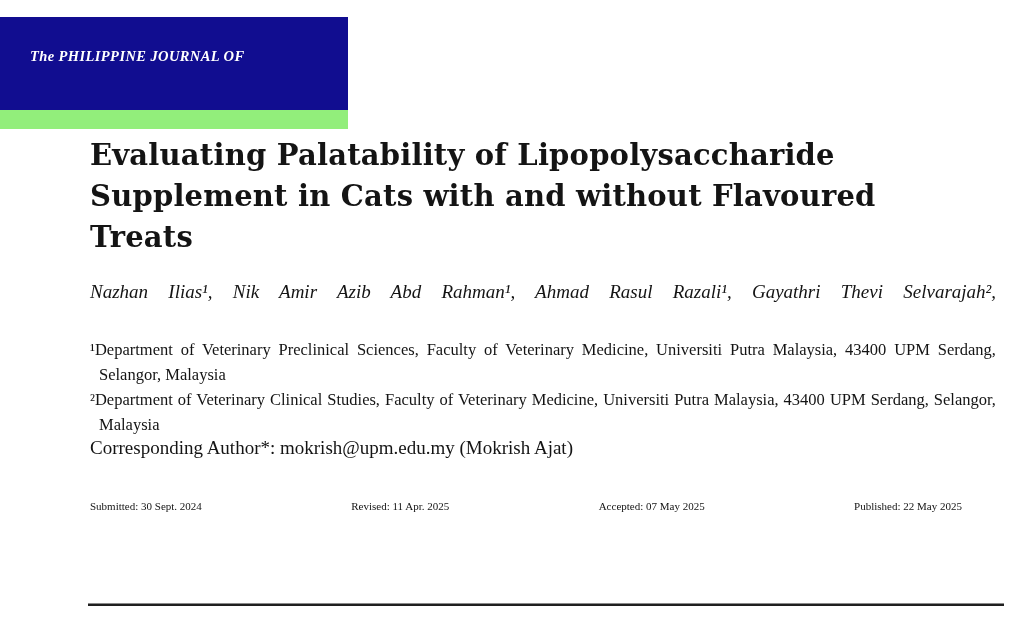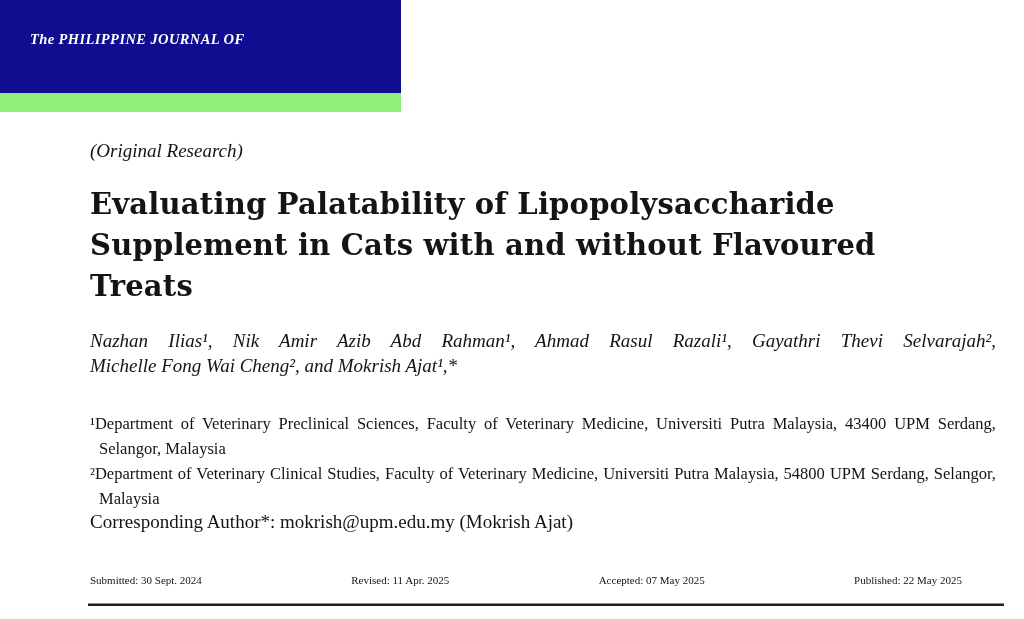--- a/index.html
+++ b/index.html
@@ -7,21 +7,21 @@
   body {
     width: 1024px;
     height: 619px;
     position: relative;
     font-family: "Liberation Serif", serif;
     color: #141414;
     overflow: hidden;
   }
 
   
-  .banner { position: absolute; top: 0; left: 0; width: 401px; }
+  .banner { position: absolute; top: 17px; left: 0; width: 348px; }
   .banner-blue {
     height: 93px;
     background: #110d90;
     padding: 31px 0 0 30px;
   }
   .pretitle {
     font-family: "Liberation Serif", serif;
     font-style: italic;
     font-weight: bold;
     font-size: 14.5px;
@@ -115,36 +115,34 @@
 
 <header class="banner">
   <div class="banner-blue">
     <div class="pretitle">The PHILIPPINE JOURNAL OF</div>
   </div>
   <div class="banner-green"></div>
 </header>
 
 <main class="content">
 
-  <div class="article-type">(Original Research)</div>
 
   <h1 class="article-title">
     <span class="title-line">Evaluating Palatability of Lipopolysaccharide</span>
     <span class="title-line">Supplement in Cats with and without Flavoured</span>
     <span class="title-line">Treats</span>
   </h1>
 
   <div class="authors">
     <div class="authors-line-1">Nazhan Ilias¹, Nik Amir Azib Abd Rahman¹, Ahmad Rasul Razali¹, Gayathri Thevi Selvarajah²,</div>
-    <div class="authors-line-2">Michelle Fong Wai Cheng², and Mokrish Ajat¹,*</div>
   </div>
 
   <ul class="affiliations">
     <li class="affiliation">¹Department of Veterinary Preclinical Sciences, Faculty of Veterinary Medicine, Universiti Putra Malaysia, 43400 UPM Serdang, Selangor, Malaysia</li>
-    <li class="affiliation">²Department of Veterinary Clinical Studies, Faculty of Veterinary Medicine, Universiti Putra Malaysia, 54800 UPM Serdang, Selangor, Malaysia</li>
+    <li class="affiliation">²Department of Veterinary Clinical Studies, Faculty of Veterinary Medicine, Universiti Putra Malaysia, 43400 UPM Serdang, Selangor, Malaysia</li>
   </ul>
 
   <div class="corresponding">Corresponding Author*: mokrish@upm.edu.my (Mokrish Ajat)</div>
 
   <div class="dates-row">
     <span>Submitted: 30 Sept. 2024</span>
     <span>Revised: 11 Apr. 2025</span>
     <span>Accepted: 07 May 2025</span>
     <span>Published: 22 May 2025</span>
   </div>

